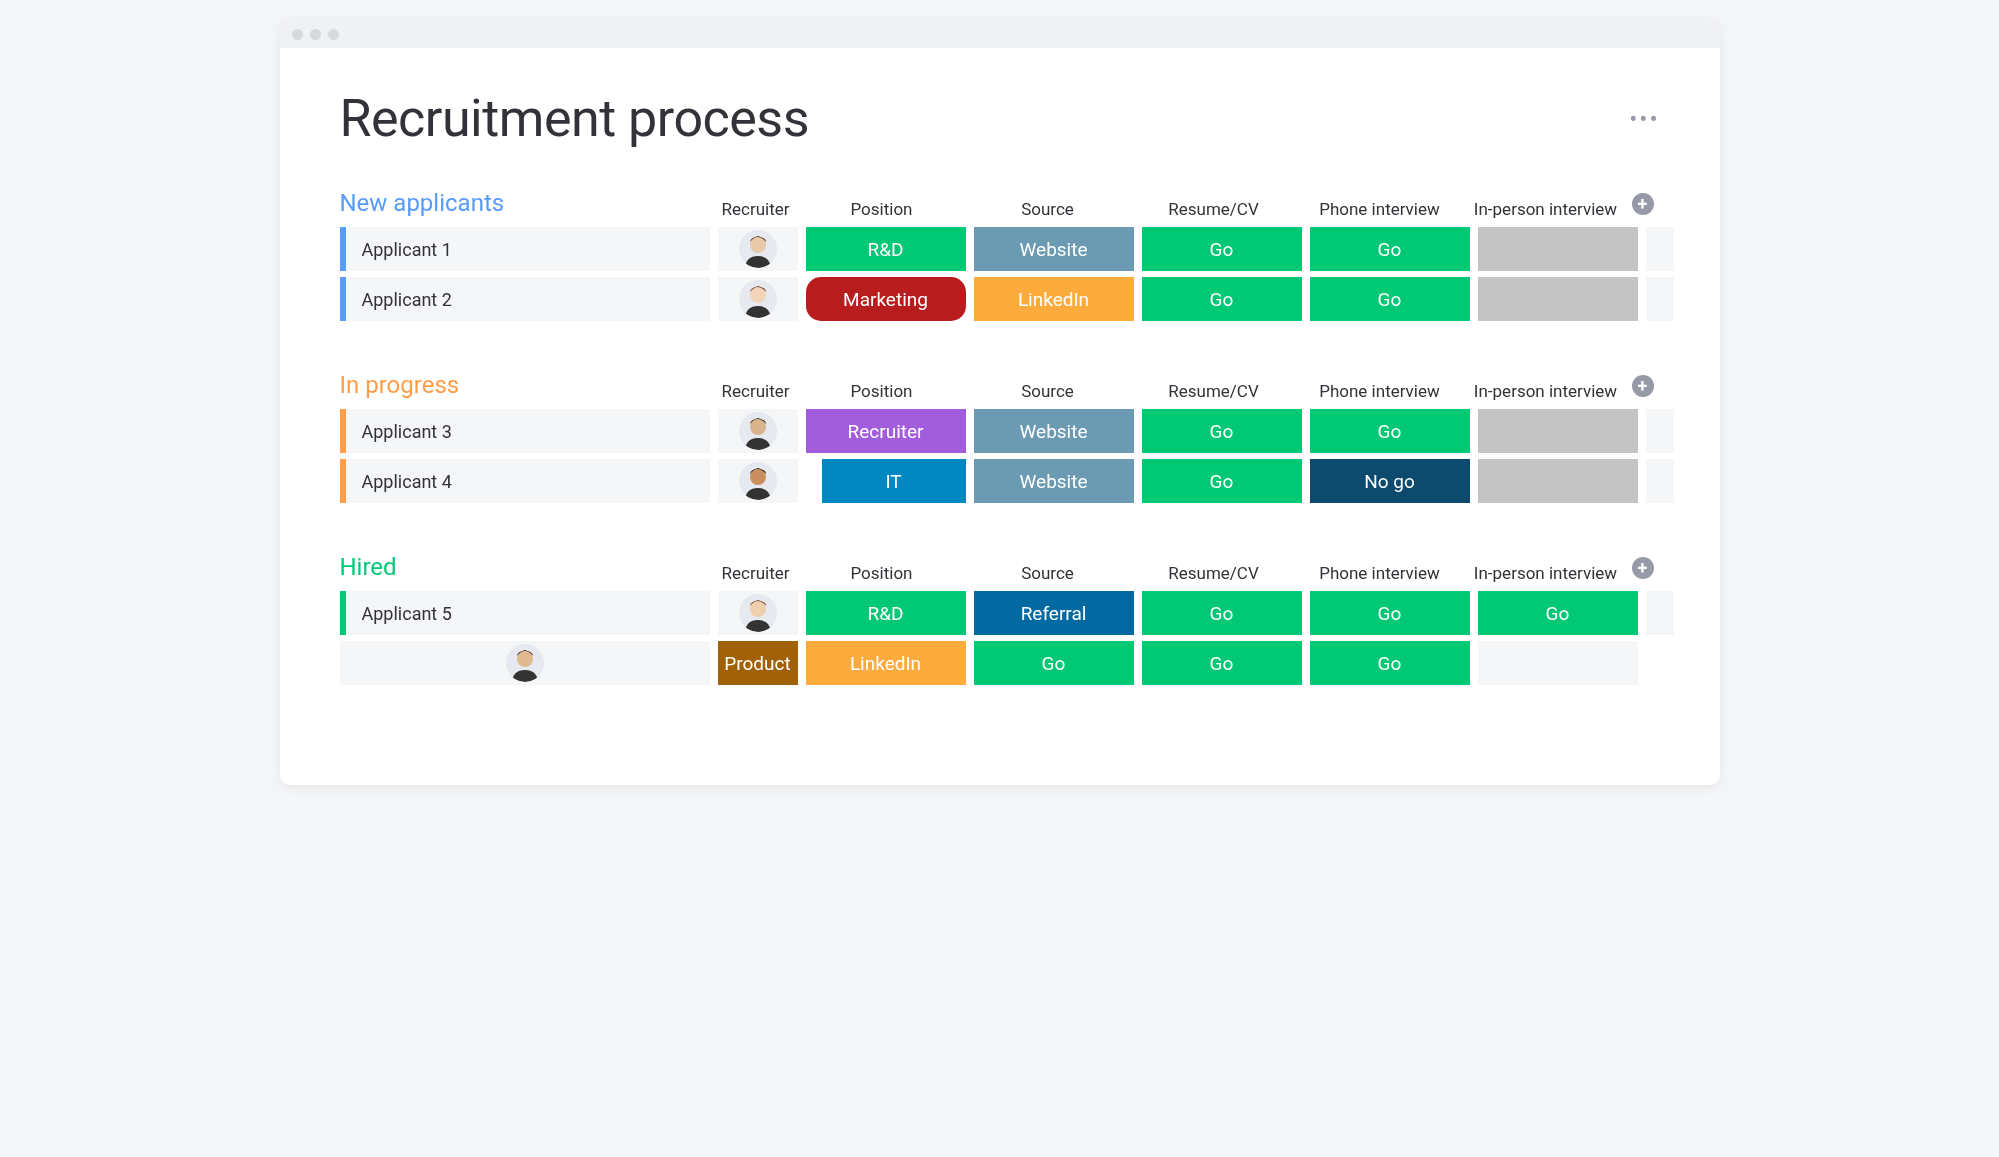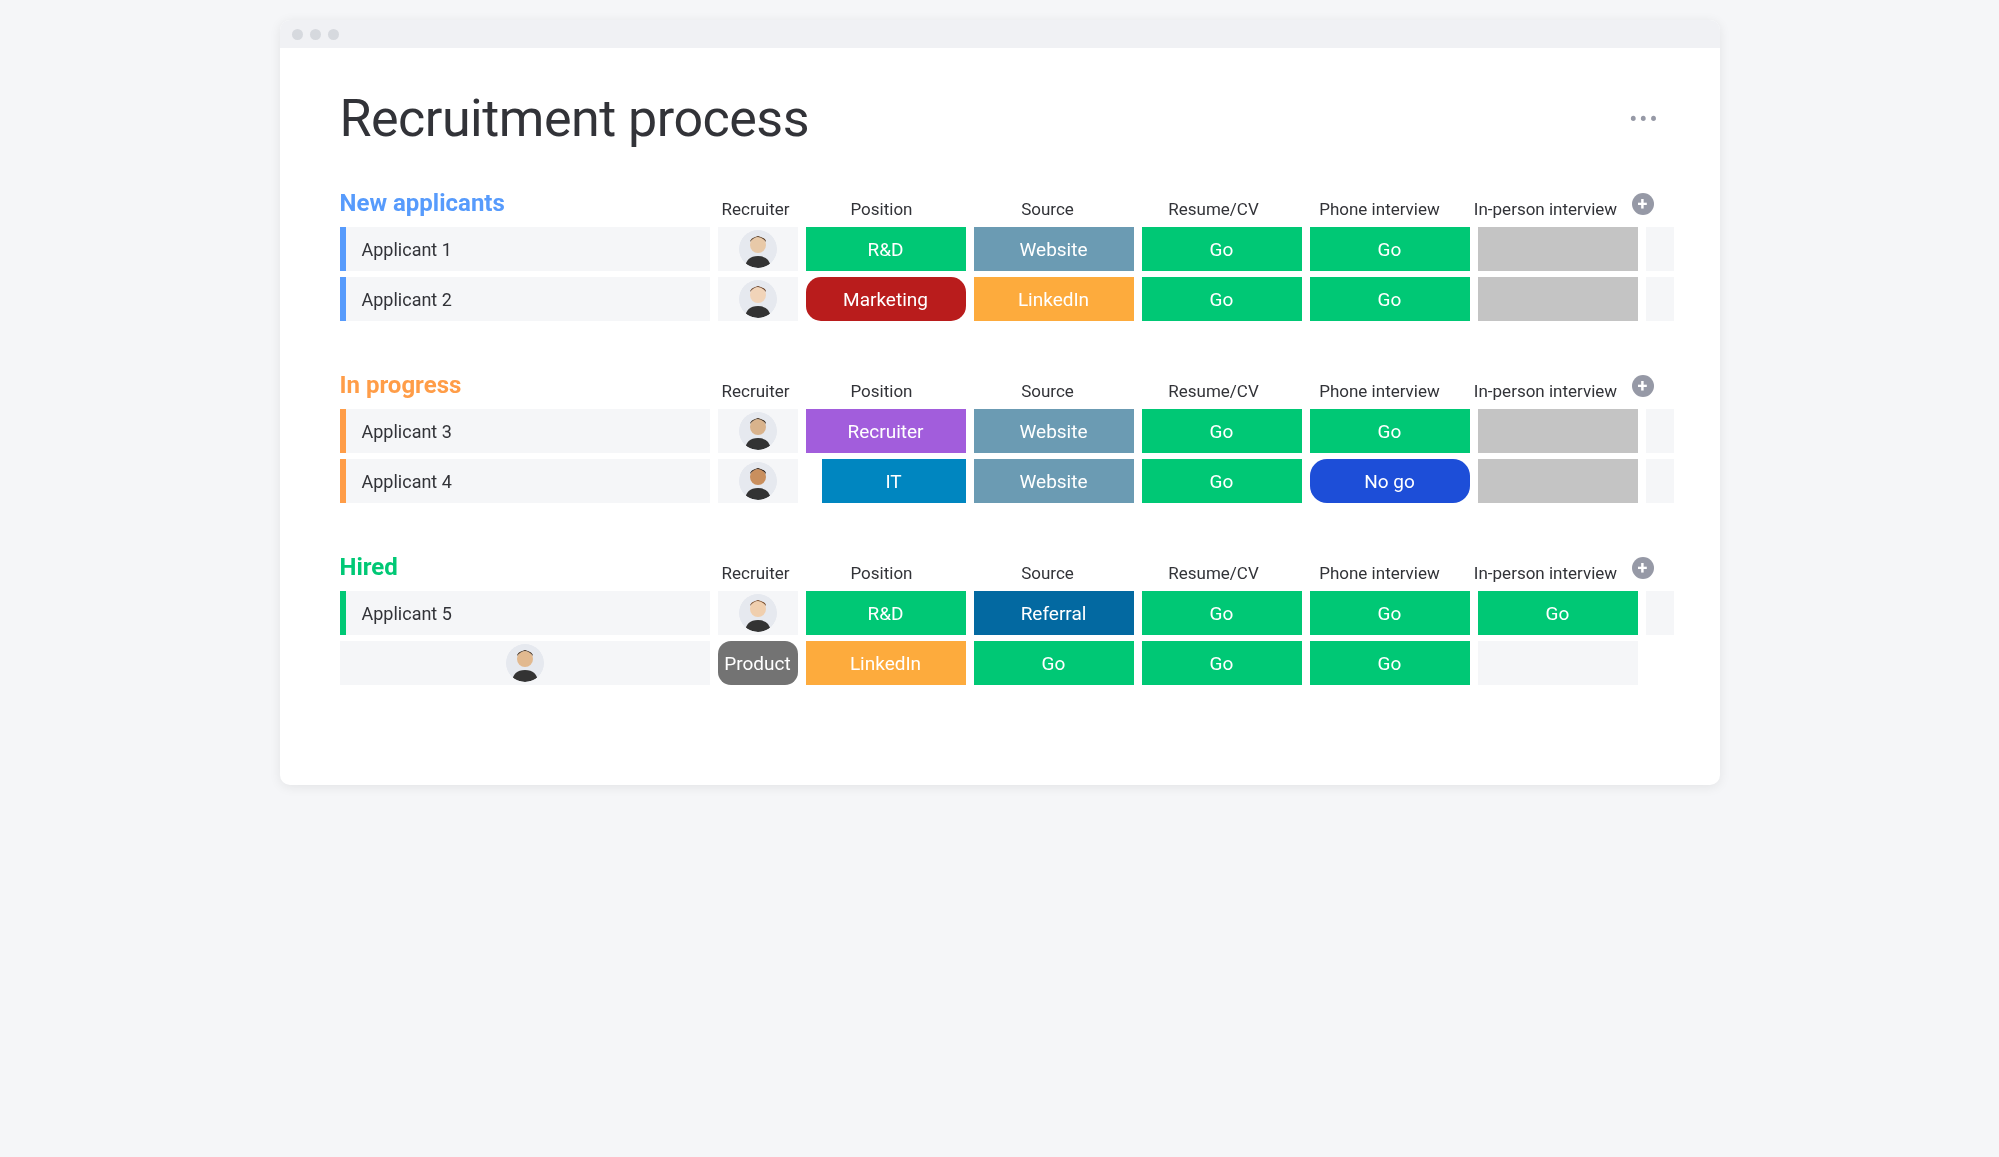--- a/index.html
+++ b/index.html
@@ -34,21 +34,21 @@
 
 .group { margin-bottom: 50px; }
 
 .group-header-row {
   display: grid;
   grid-template-columns: 370px 80px 160px 160px 160px 160px 160px 28px;
   gap: 6px;
   align-items: end;
   margin-bottom: 8px;
 }
-.group-title { font-size: 24px; font-weight: 700; align-self: end; padding-bottom: 2px; }
+.group-title { font-size: 24px; font-weight: 400; align-self: end; padding-bottom: 2px; }
 .col-header { font-size: 17px; color: #323338; text-align: center; font-weight: 400; }
 .add-col {
   width: 22px; height: 22px; border-radius: 50%; background: #9699a6;
   color: #fff; display: flex; align-items: center; justify-content: center;
   font-size: 18px; font-weight: 700; cursor: pointer; line-height: 1; align-self: center;
 }
 
 .row {
   display: grid;
   grid-template-columns: 370px 80px 160px 160px 160px 160px 160px 28px;
@@ -246,21 +246,21 @@
             </div>
             <div class="pill" style="background: rgb(0, 134, 192); margin-left: 16px;">
               <span>IT</span>
             </div>
             <div class="pill" style="background: rgb(107, 155, 179);">
               <span>Website</span>
             </div>
             <div class="pill" style="background: rgb(0, 200, 117);">
               <span>Go</span>
             </div>
-            <div class="pill" style="background: #1d4ed8; border-radius: 17px;">
+            <div class="pill" style="background: #0c4a6e;">
               <span>No go</span>
             </div>
             <div class="pill empty" style="background: rgb(196, 196, 196);">
               <span></span>
             </div>
             <div class="trailing-cell"></div>
           </div>
         </div>
         <div class="group" data-accent="green">
           <div class="group-header-row">
@@ -310,21 +310,21 @@
               <svg width="38" height="38" viewBox="0 0 38 38">
     <circle cx="19" cy="19" r="19" fill="#e6e9ef"></circle>
     <g clip-path="url(#circ)">
       <rect x="0" y="0" width="38" height="38" fill="#e6e9ef"></rect>
       <circle cx="19" cy="15" r="8" fill="#e2b98f"></circle>
       <path d="M11 12 Q19 2 27 12 Q27 8 19 6 Q11 8 11 12" fill="#3a2616"></path>
       <path d="M6 40 Q6 26 19 26 Q32 26 32 40 Z" fill="#333"></path>
     </g>
   </svg>
             </div>
-            <div class="pill" style="background: #737373; border-radius: 13px;">
+            <div class="pill" style="background: #a16207;">
               <span>Product</span>
             </div>
             <div class="pill" style="background: rgb(253, 171, 61);">
               <span>LinkedIn</span>
             </div>
             <div class="pill" style="background: rgb(0, 200, 117);">
               <span>Go</span>
             </div>
             <div class="pill" style="background: rgb(0, 200, 117);">
               <span>Go</span>

